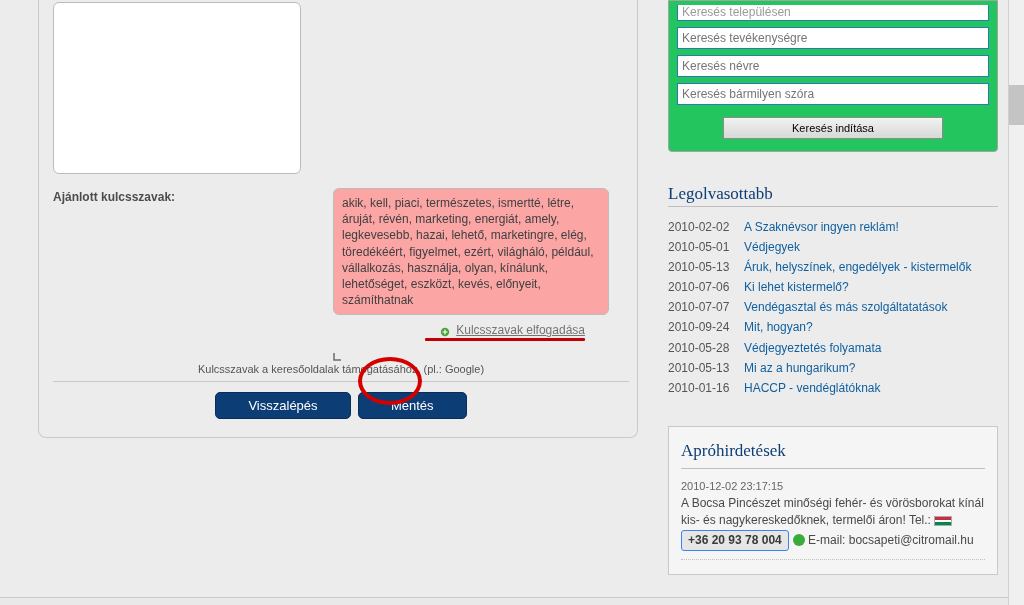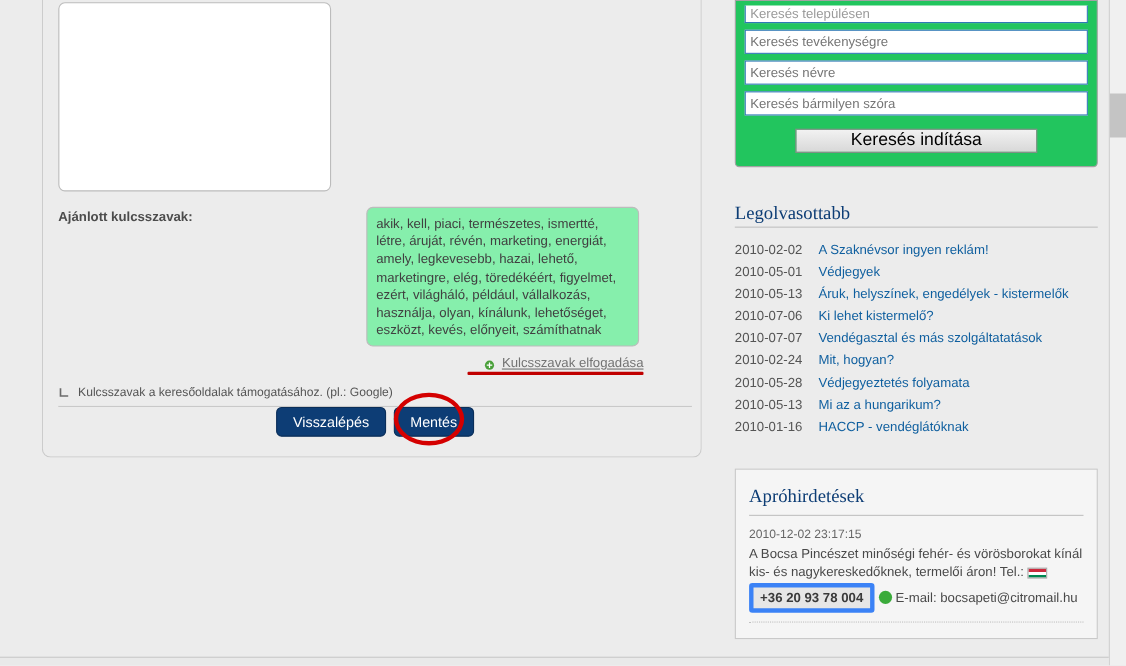--- a/index.html
+++ b/index.html
@@ -44,24 +44,24 @@
     height: 172px;
     border: 1px solid #bcbcbc;
     border-radius: 6px;
     background: #fff;
     resize: none;
     font-family: inherit;
     font-size: 12px;
     padding: 4px;
   }
   .suggest-box {
-    width: 248px;
+    width: 276px;
     border: 1px solid #bcbcbc;
     border-radius: 6px;
-    background: #86efac;
+    background: #fca5a5;
     padding: 6px 8px;
     font-size: 12px;
     color: #404040;
     line-height: 1.35;
   }
   .accept-row {
     text-align: right;
     padding: 6px 44px 2px 0;
   }
   .accept-link {
@@ -85,35 +85,37 @@
     border-radius: 1px;
     margin-right: 44px;
   }
   .hint-row {
     display: flex;
     align-items: center;
     font-size: 11px;
     color: #555;
     padding: 10px 0 6px 0;
     border-bottom: 1px solid #c9c9c9;
+    margin-bottom: 10px;
+    flex-direction: column;
   }
   .hint-icon {
     width: 12px; height: 12px; margin-right: 6px;
     color: #6b6b6b;
   }
   .btn-row {
     text-align: center;
   }
   .btn {
     display: inline-block;
     background: #0d3d75;
     color: #fff;
     border: 1px solid #0a2e59;
     border-radius: 5px;
-    padding: 5px 14px;
+    padding: 5px 32px;
     font-size: 13px;
     cursor: pointer;
     margin: 0 2px;
   }
   .red-circle {
     position: absolute;
     width: 64px;
     height: 48px;
     border: 4px solid #d40000;
     border-radius: 50%;
@@ -156,21 +158,21 @@
     padding: 2px 0 6px 4px;
   }
   .sc-check-row input { vertical-align: middle; margin-right: 6px; }
   .sc-btn {
     display: block;
     width: 220px;
     margin: 6px auto 0 auto;
     height: 22px;
     background: linear-gradient(#f2f2f2,#d8d8d8);
     border: 1px solid #8c8c8c;
-    font-size: 16px;
+    font-size: 11px;
     cursor: pointer;
   }
   .section-title {
     font-family: Georgia, 'Times New Roman', serif;
     font-size: 17px;
     color: #0d3d75;
     margin: 32px 0 2px 0;
   }
   .section-title-ad { margin-top: 4px; margin-bottom:4px; }
   .title-underline {
@@ -195,21 +197,21 @@
     margin-top: 28px;
     font-size: 12px;
     color: #494949;
     line-height: 1.45;
   }
   .ad-date { font-size: 11px; color: #666; }
   .ad-text {}
   .phone-pill {
     display: inline-block;
     background: #e6e6e6;
-    border: 4px solid #3b82f6;
+    border: 1px solid #3b82f6;
     border-radius: 3px;
     padding: 1px 6px;
     font-weight: bold;
     color: #3a3a3a;
   }
   .flag-icon {
     display: inline-block;
     width: 18px; height: 10px;
     background: linear-gradient(to bottom,#cd2a3e 33%,#ffffff 33% 66%,#008751 66%);
     border:1px solid #aaa;
@@ -313,21 +315,21 @@
         </li>
         <li>
           <span class="pop-date">2010-07-06</span>
           <a class="pop-link">Ki lehet kistermelő?</a>
         </li>
         <li>
           <span class="pop-date">2010-07-07</span>
           <a class="pop-link">Vendégasztal és más szolgáltatatások</a>
         </li>
         <li>
-          <span class="pop-date">2010-02-24</span>
+          <span class="pop-date">2010-09-24</span>
           <a class="pop-link">Mit, hogyan?</a>
         </li>
         <li>
           <span class="pop-date">2010-05-28</span>
           <a class="pop-link">Védjegyeztetés folyamata</a>
         </li>
         <li>
           <span class="pop-date">2010-05-13</span>
           <a class="pop-link">Mi az a hungarikum?</a>
         </li>

